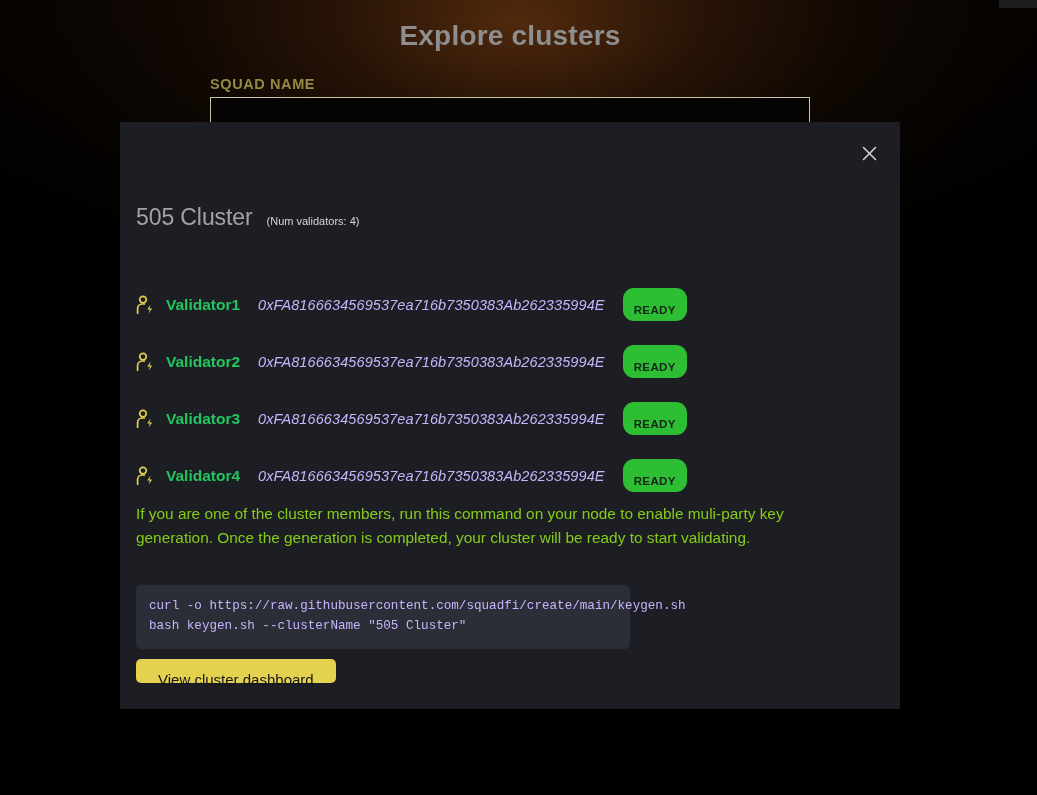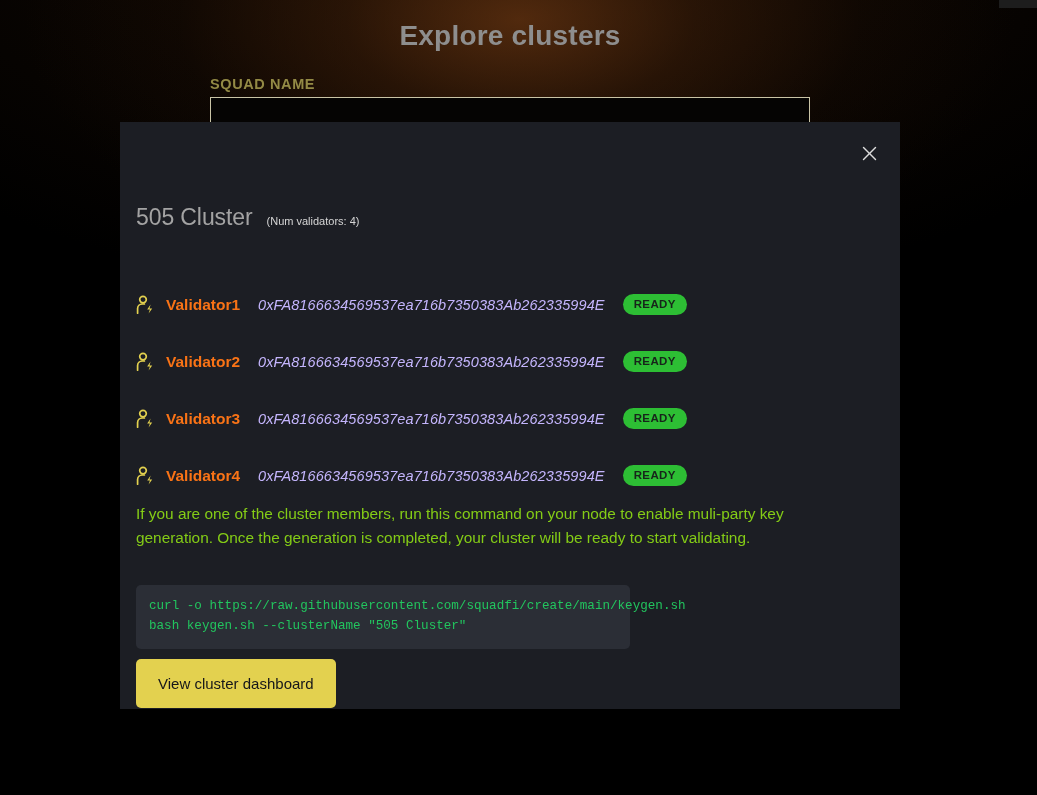--- a/index.html
+++ b/index.html
@@ -144,38 +144,38 @@
     align-items: center;
     justify-content: flex-start;
     color: #e3d14f;
   }
   .validator-icon svg { display: block; }
   .validator-name {
     width: 92px;
     flex: 0 0 92px;
     font-size: 15.5px;
     font-weight: bold;
-    color: #f97316;
+    color: #22c55e;
   }
   .validator-address {
     flex: 0 0 auto;
     font-size: 14.5px;
     font-style: italic;
     color: #c4b5fd;
     letter-spacing: 0.1px;
     margin-right: 18px;
   }
   .validator-status {
     flex: 0 0 auto;
     background: #2dbe34;
     color: #17241a;
     font-size: 11.5px;
     font-weight: bold;
     letter-spacing: 0.4px;
-    padding: 4px 11px 3px 11px;
+    padding: 16px 11px 3px 11px;
     border-radius: 11px;
     line-height: 1.15;
   }
 
   
   #modal-description {
     position: absolute;
     left: 16px;
     top: 380px;
     width: 700px;
@@ -191,42 +191,42 @@
     top: 463px;
     width: 494px;
     background: #2b2e36;
     border-radius: 5px;
     padding: 11px 13px 12px 13px;
   }
   .code-line {
     font-family: "Liberation Mono", "DejaVu Sans Mono", monospace;
     font-size: 12.6px;
     line-height: 1.62;
-    color: #22c55e;
+    color: #c4b5fd;
     white-space: pre;
   }
 
   
   #modal-actions {
     position: absolute;
     left: 16px;
     top: 537px;
     display: flex;
     gap: 14px;
   }
   .action-button {
     background: #e3d14f;
     color: #15161a;
     border: none;
     border-radius: 5px;
     font-family: "Liberation Sans", sans-serif;
     font-size: 15px;
     font-weight: normal;
-    padding: 4px 22px;
-    height: 49px;
+    padding: 12px 22px;
+    height: 20px;
     cursor: pointer;
   }
 </style>
 </head>
 <body>
 
 <div id="page-bg"></div>
 
 <div id="top-right-strip"></div>
 

